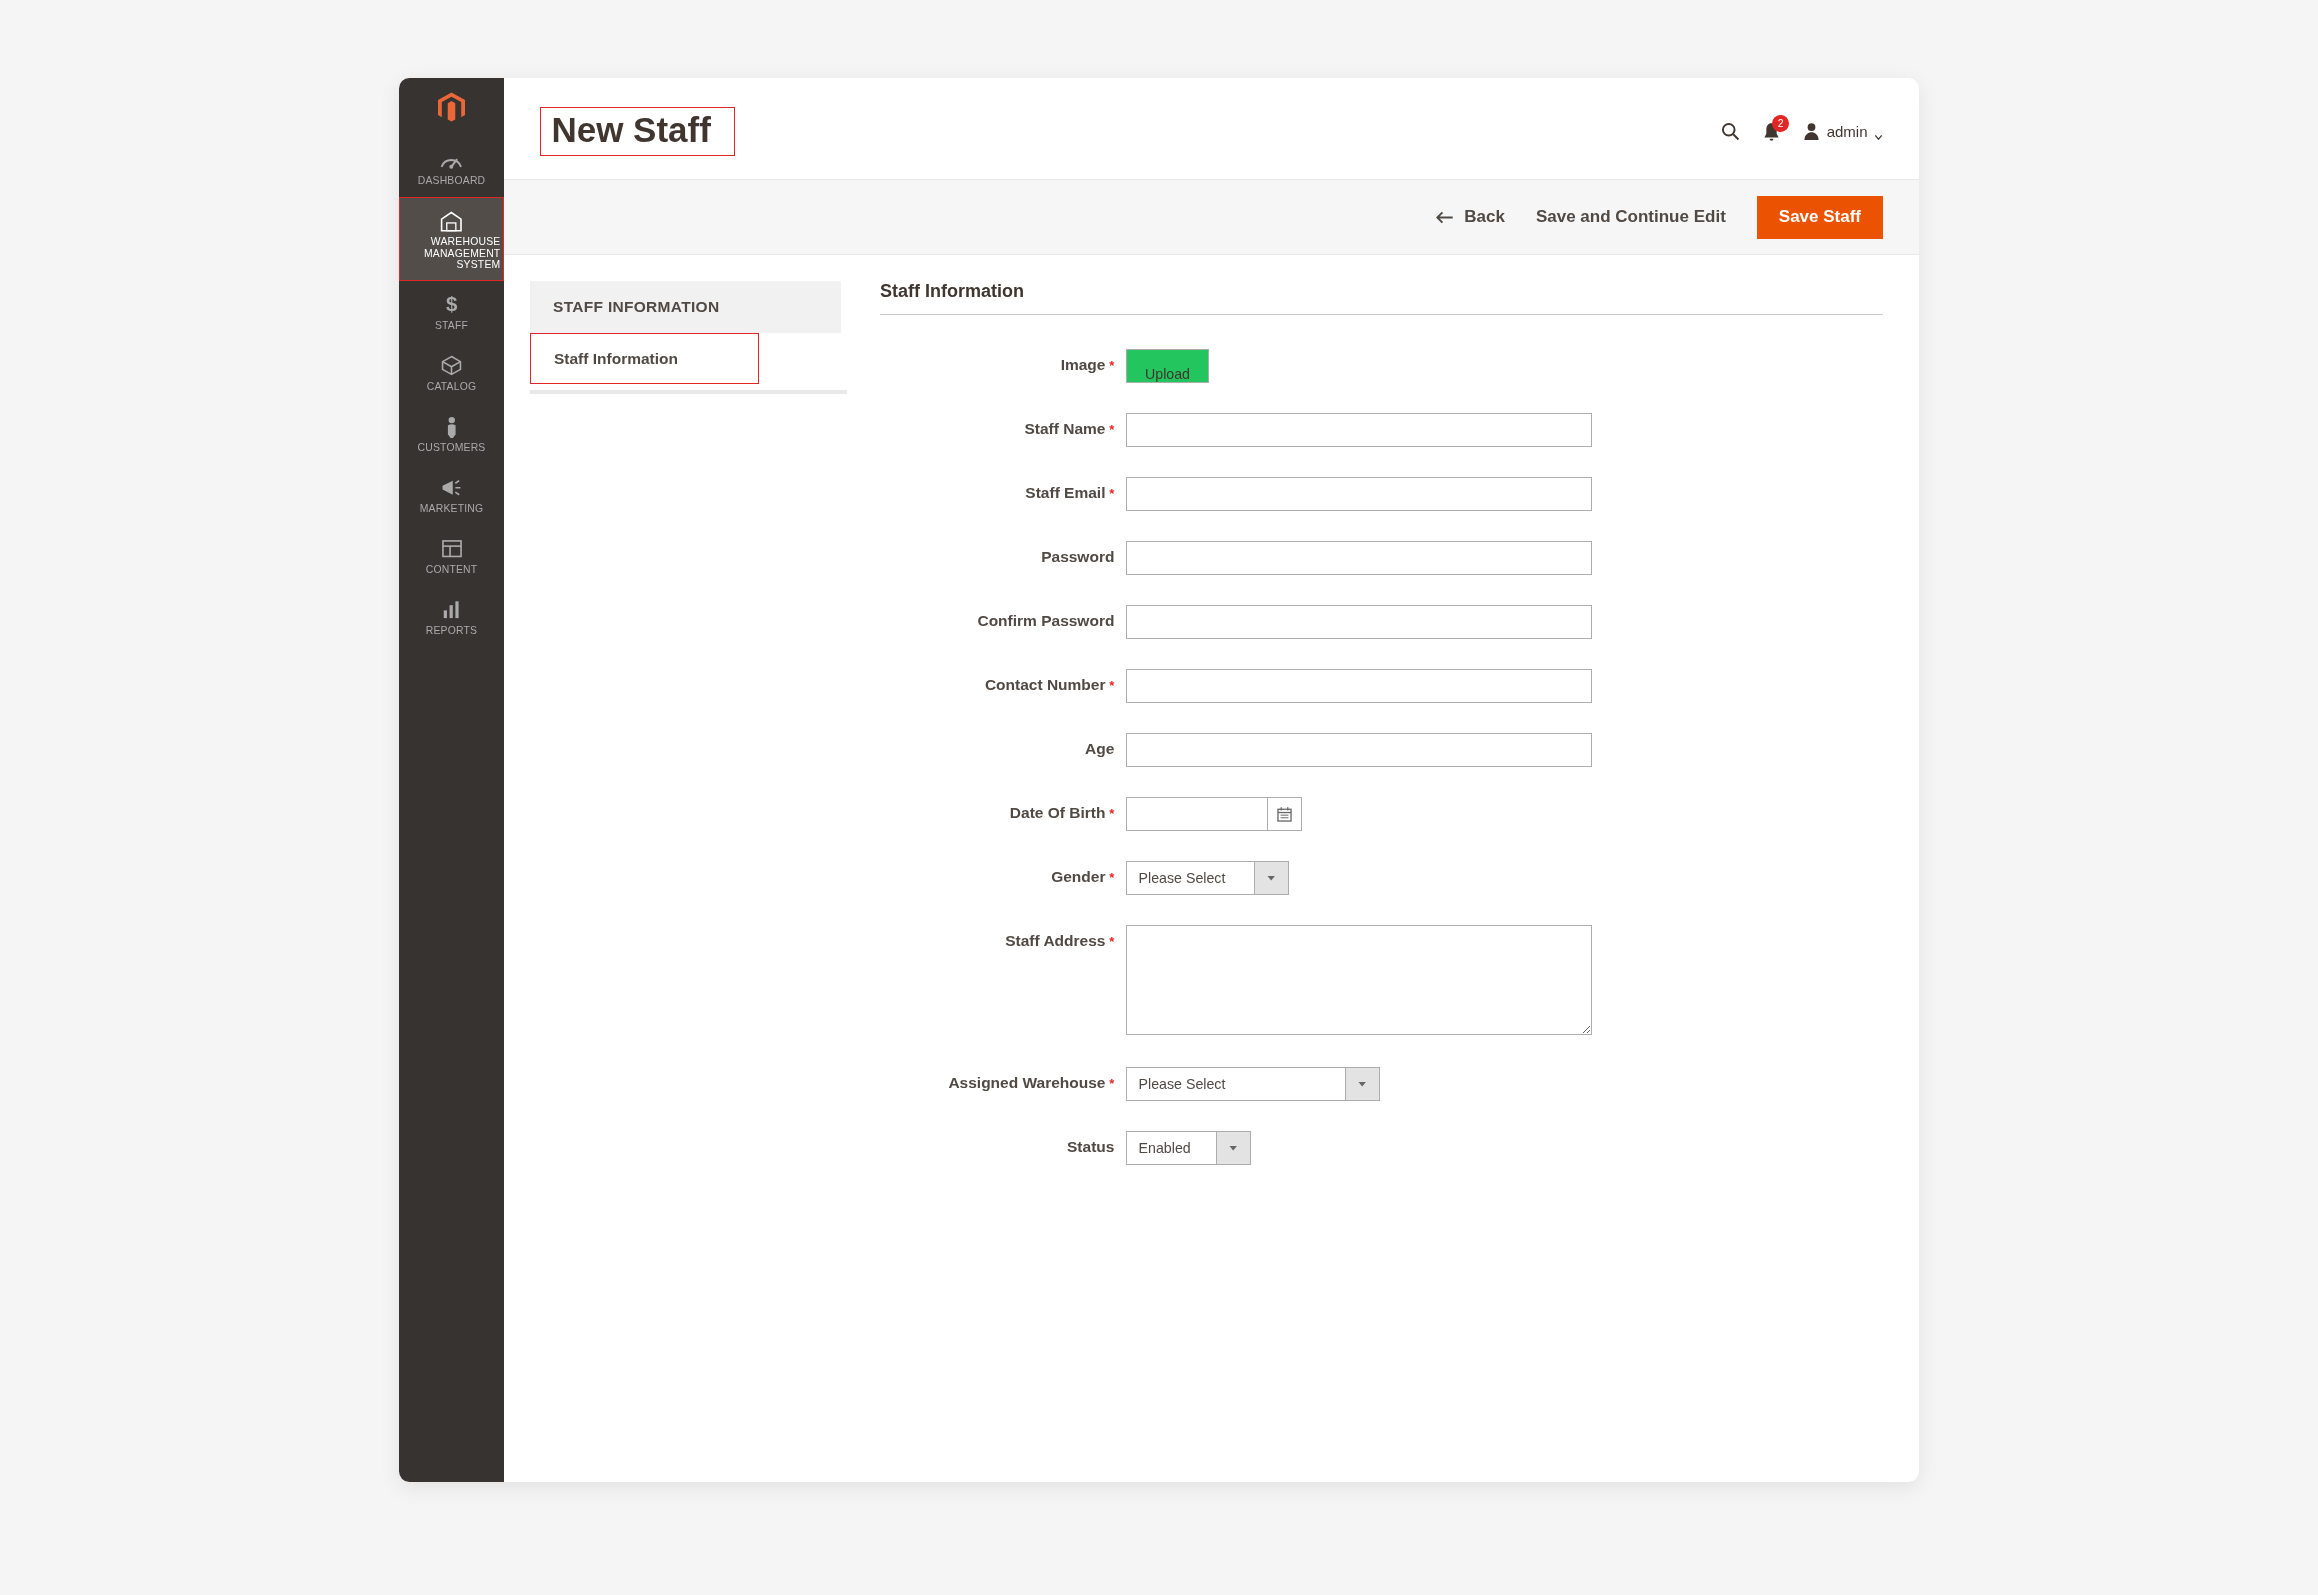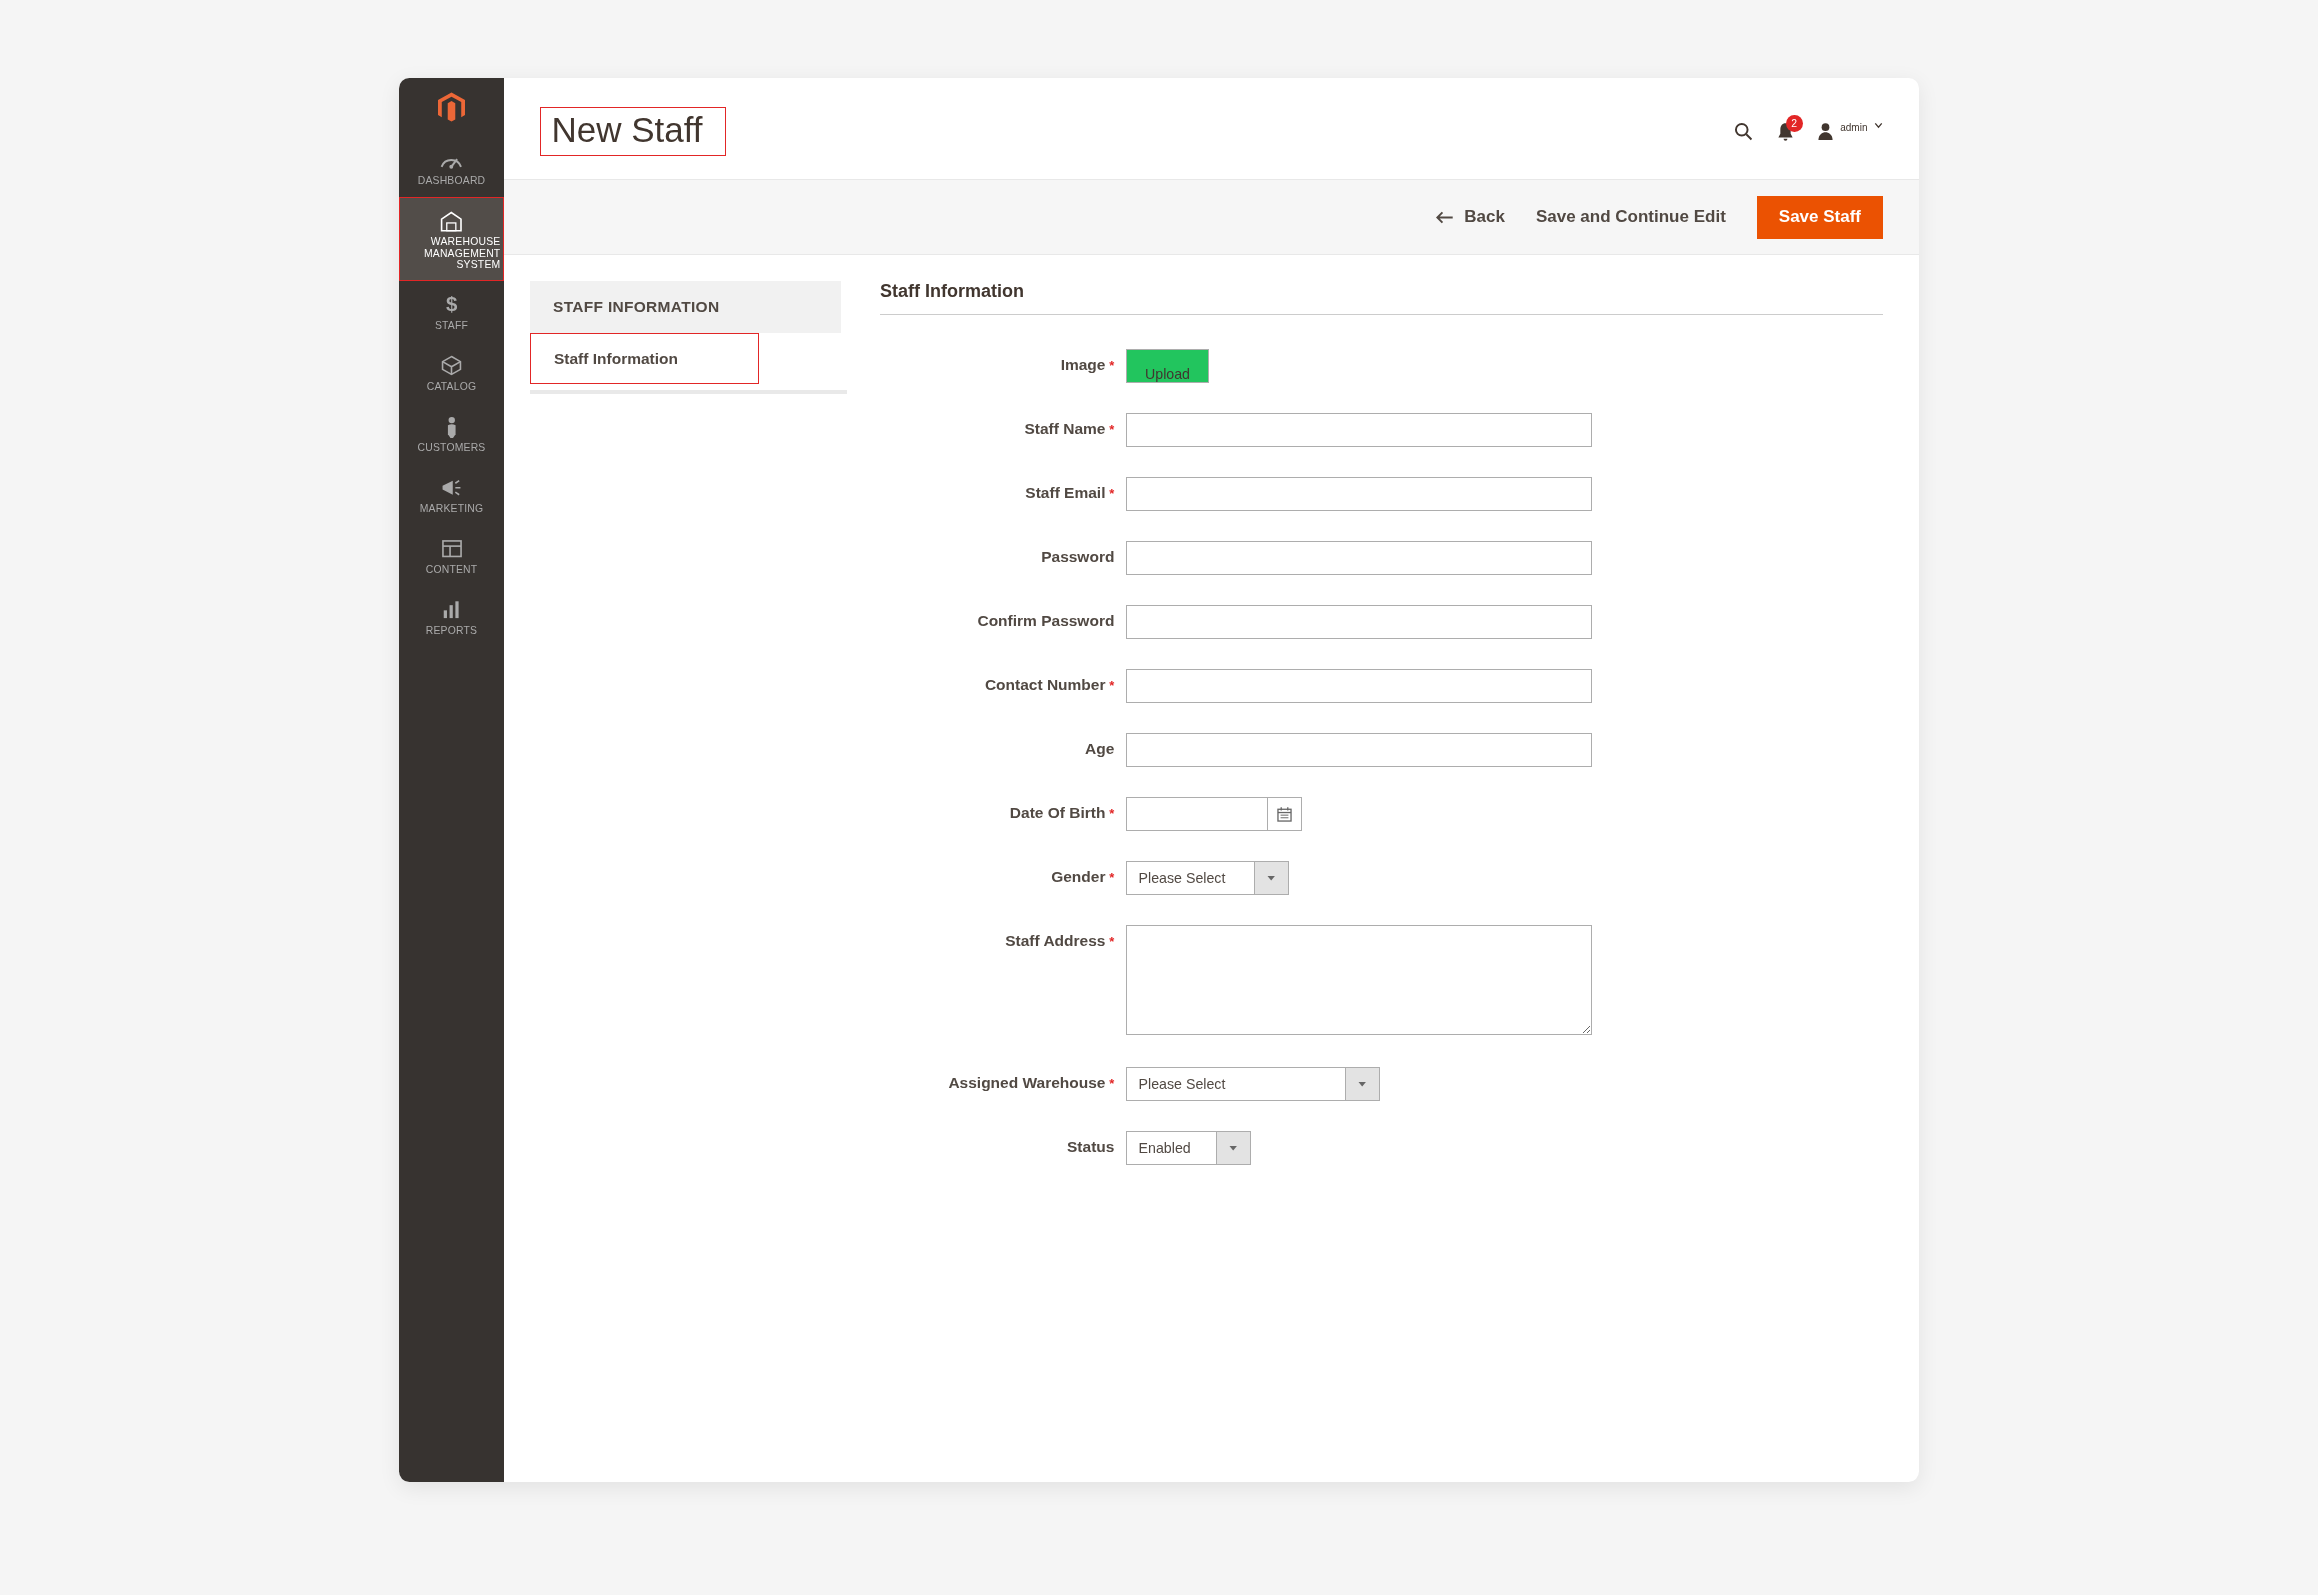--- a/index.html
+++ b/index.html
@@ -68,21 +68,21 @@
   min-height: 1404px;
 }
 .header {
   padding: 28.5px 36px 23px 36px;
   display: flex;
   align-items: center;
   justify-content: space-between;
 }
 .page-title {
   font-size: 35px;
-  font-weight: 400;
+  font-weight: 700;
   color: #41362f;
   border: 1.3px solid #e22626;
   padding: 2.6px 23px 5.2px 10.4px;
 }
 .header-right {
   display: flex;
   align-items: center;
   gap: 23px;
   color: #41362f;
 }
@@ -101,23 +101,23 @@
   min-width: 17px;
   height: 17px;
   border-radius: 8.4px;
   display: flex;
   align-items: center;
   justify-content: center;
   padding: 0 3.9px;
 }
 .user-menu {
   display: flex;
-  align-items: flex-start;
+  align-items: flex-end;
   gap: 6.5px;
-  font-size: 10px;
+  font-size: 15px;
 }
 .action-bar {
   background: #f6f6f6;
   border-top: 0.6px solid #e8e8e8;
   border-bottom: 0.6px solid #e8e8e8;
   padding: 15.5px 36px;
   display: flex;
   justify-content: flex-end;
   align-items: center;
   gap: 31px;

